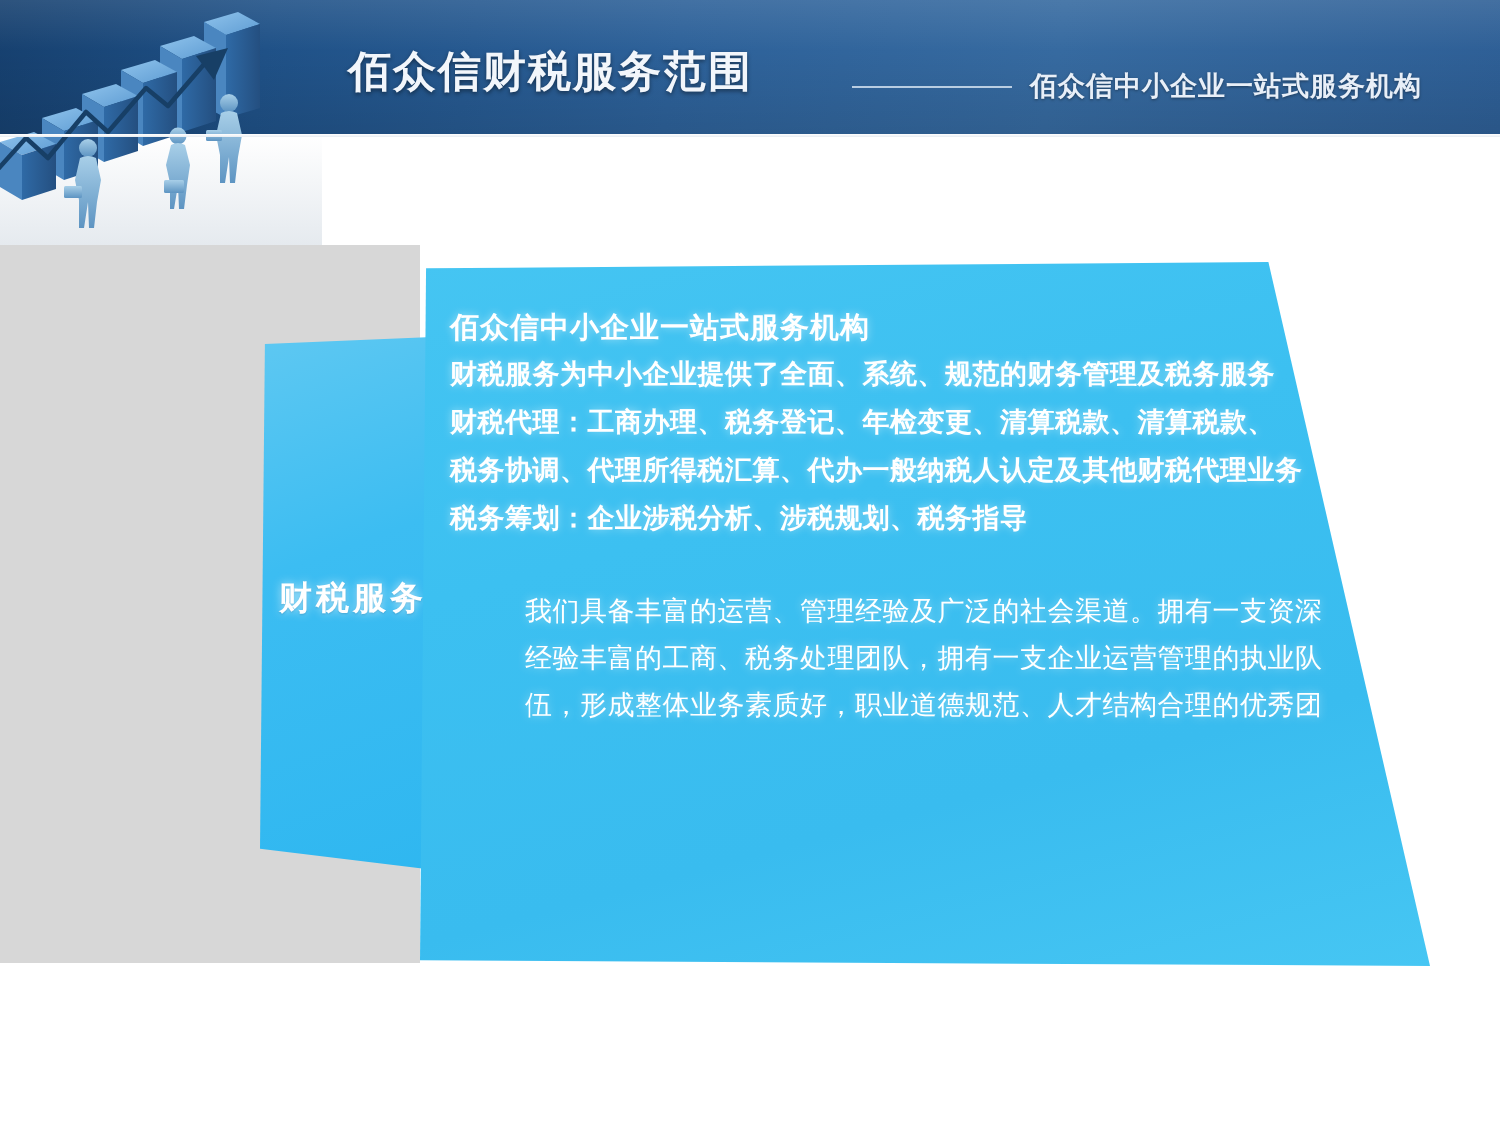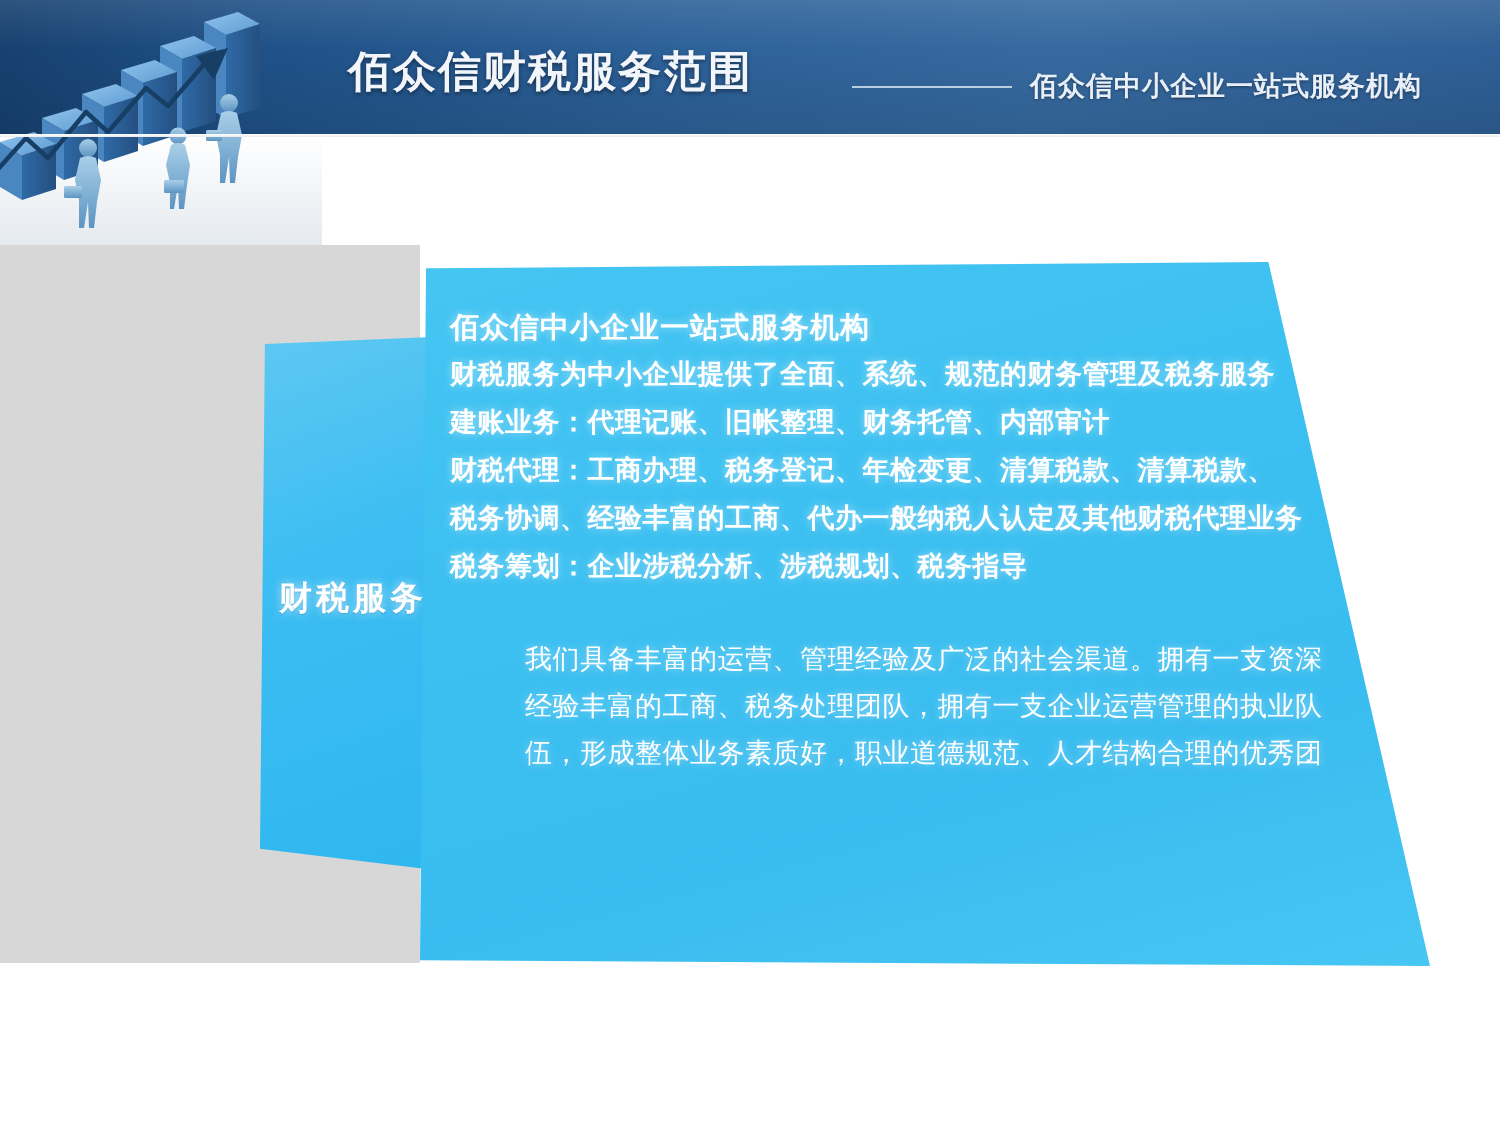--- a/index.html
+++ b/index.html
@@ -215,23 +215,22 @@
   <div class="tab">
     <div class="tab-label">财税服务</div>
   </div>
 
   <div class="cyan-panel">
     <div class="panel-inner">
 
       <div class="panel-heading">佰众信中小企业一站式服务机构</div>
 
       <div class="svc-line">财税服务为中小企业提供了全面、系统、规范的财务管理及税务服务</div>
-      <div class="svc-line">建账业务：代理记账、旧帐整理、财务托管、内部审计</div>
       <div class="svc-line">财税代理：工商办理、税务登记、年检变更、清算税款、清算税款、</div>
-      <div class="svc-line">税务协调、经验丰富的工商、代办一般纳税人认定及其他财税代理业务</div>
+      <div class="svc-line">税务协调、代理所得税汇算、代办一般纳税人认定及其他财税代理业务</div>
       <div class="svc-line">税务筹划：企业涉税分析、涉税规划、税务指导</div>
 
       <div class="para">
         <div class="para-line">我们具备丰富的运营、管理经验及广泛的社会渠道。拥有一支资深</div>
         <div class="para-line">经验丰富的工商、税务处理团队，拥有一支企业运营管理的执业队</div>
         <div class="para-line">伍，形成整体业务素质好，职业道德规范、人才结构合理的优秀团</div>
       </div>
 
     </div>
   </div>

